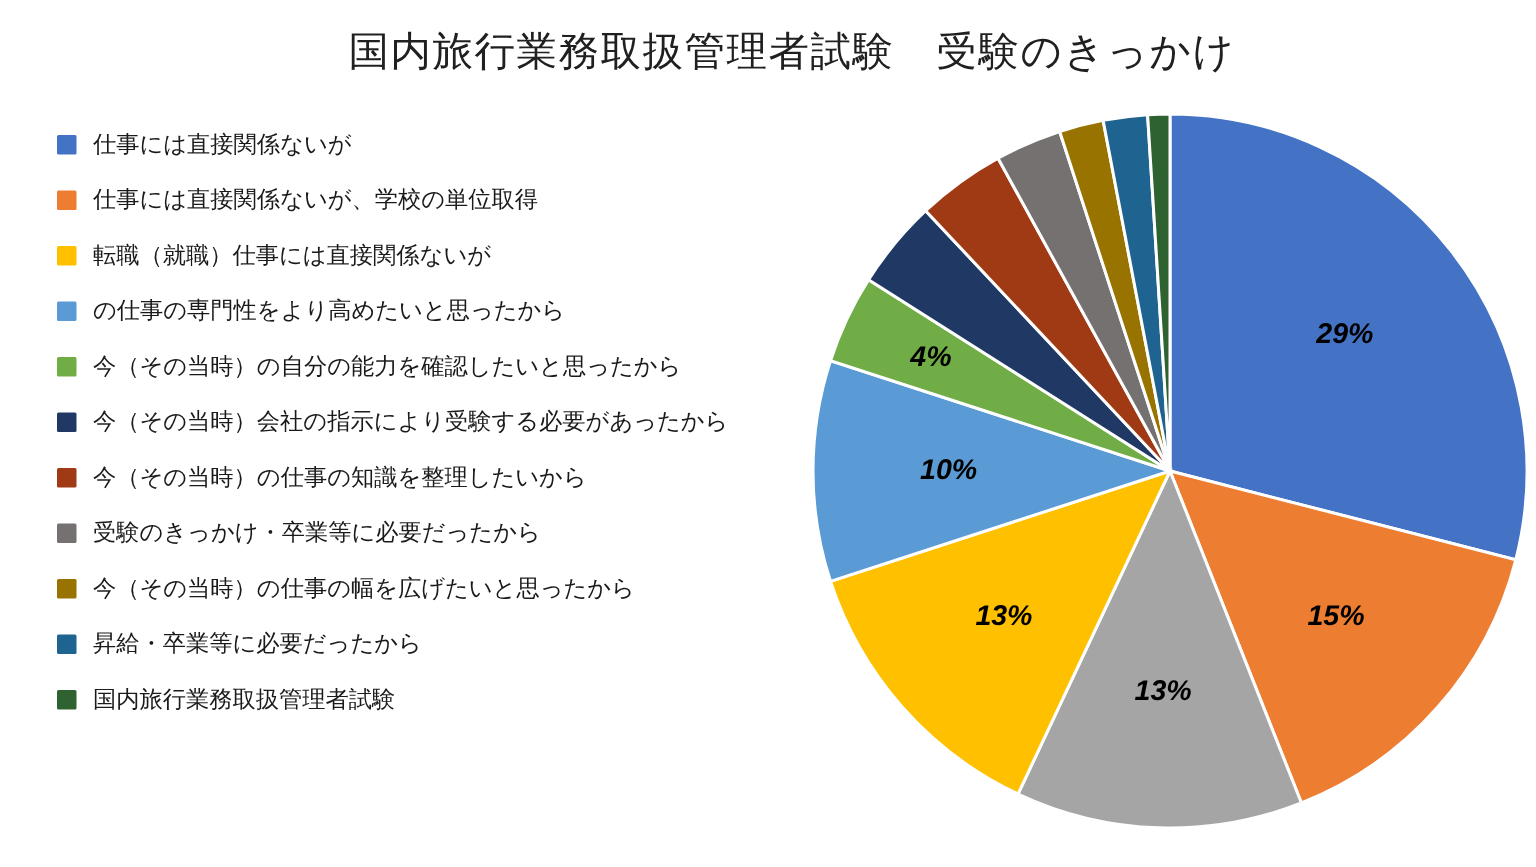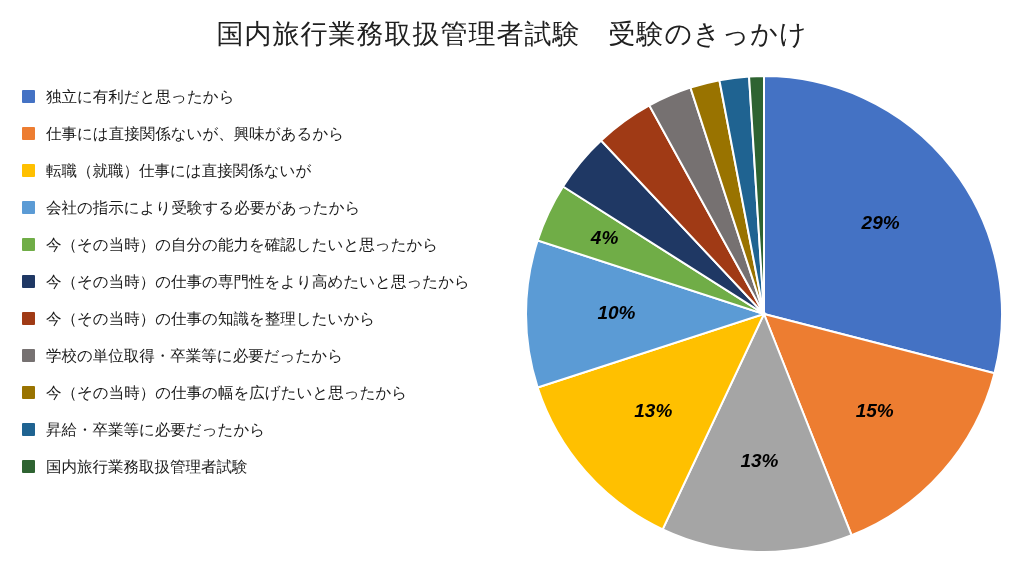--- a/index.html
+++ b/index.html
@@ -10,21 +10,21 @@
   body {
     width: 1024px;
     height: 578px;
     font-family: "Liberation Sans", sans-serif;
     color: #000000;
     overflow: hidden;
     position: relative;
   }
   #chart-root {
     position: absolute;
-    left: 0; top: 0;
+    left: 16px; top: 0;
     width: 856px;
     height: 578px;
   }
   #chart-title {
     position: absolute;
     left: 0;
     top: 16px;
     width: 1024px;
     text-align: center;
     font-size: 27px;
@@ -80,49 +80,49 @@
 </head>
 <body>
 
 <div id="chart-root">
 
   <div id="chart-title">国内旅行業務取扱管理者試験　受験のきっかけ</div>
 
   <div id="legend">
       <div class="legend-item">
         <span class="legend-swatch" style="background: rgb(68, 114, 196);"></span>
-        <span class="legend-label">独立に有利だと思ったから</span>
+        <span class="legend-label">仕事には直接関係ないが</span>
       </div>
       <div class="legend-item">
         <span class="legend-swatch" style="background: rgb(237, 125, 49);"></span>
-        <span class="legend-label">仕事には直接関係ないが、興味があるから</span>
+        <span class="legend-label">仕事には直接関係ないが、学校の単位取得</span>
       </div>
       <div class="legend-item">
         <span class="legend-swatch" style="background: rgb(255, 192, 0);"></span>
         <span class="legend-label">転職（就職）仕事には直接関係ないが</span>
       </div>
       <div class="legend-item">
         <span class="legend-swatch" style="background: rgb(91, 155, 213);"></span>
-        <span class="legend-label">会社の指示により受験する必要があったから</span>
+        <span class="legend-label">の仕事の専門性をより高めたいと思ったから</span>
       </div>
       <div class="legend-item">
         <span class="legend-swatch" style="background: rgb(112, 173, 71);"></span>
         <span class="legend-label">今（その当時）の自分の能力を確認したいと思ったから</span>
       </div>
       <div class="legend-item">
         <span class="legend-swatch" style="background: rgb(31, 56, 100);"></span>
-        <span class="legend-label">今（その当時）の仕事の専門性をより高めたいと思ったから</span>
+        <span class="legend-label">今（その当時）会社の指示により受験する必要があったから</span>
       </div>
       <div class="legend-item">
         <span class="legend-swatch" style="background: rgb(160, 58, 21);"></span>
         <span class="legend-label">今（その当時）の仕事の知識を整理したいから</span>
       </div>
       <div class="legend-item">
         <span class="legend-swatch" style="background: rgb(118, 113, 113);"></span>
-        <span class="legend-label">学校の単位取得・卒業等に必要だったから</span>
+        <span class="legend-label">受験のきっかけ・卒業等に必要だったから</span>
       </div>
       <div class="legend-item">
         <span class="legend-swatch" style="background: rgb(153, 115, 0);"></span>
         <span class="legend-label">今（その当時）の仕事の幅を広げたいと思ったから</span>
       </div>
       <div class="legend-item">
         <span class="legend-swatch" style="background: rgb(31, 99, 145);"></span>
         <span class="legend-label">昇給・卒業等に必要だったから</span>
       </div>
       <div class="legend-item">

